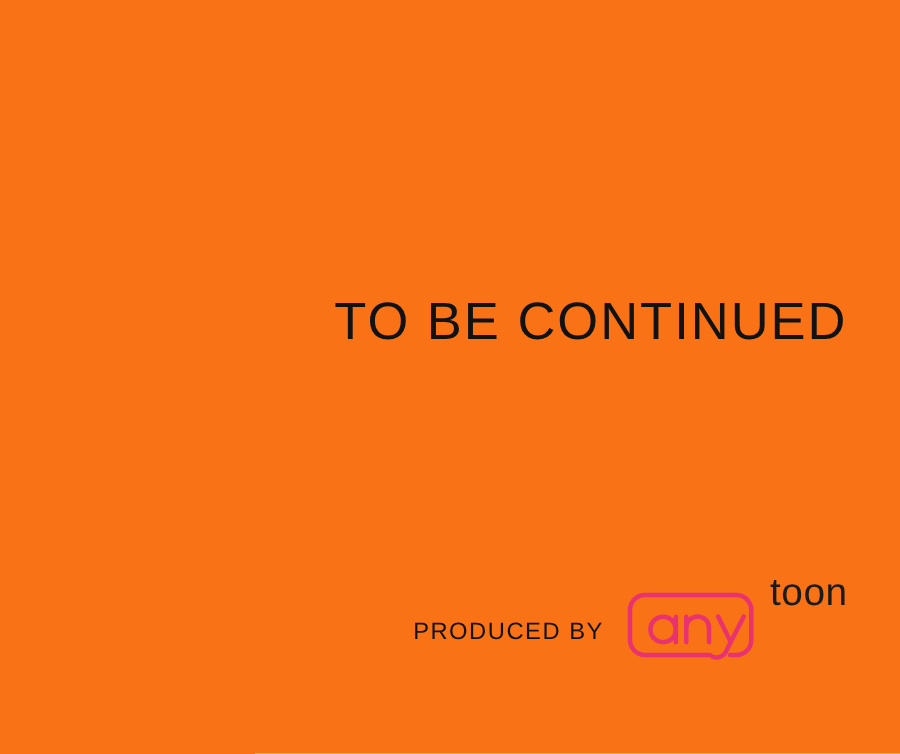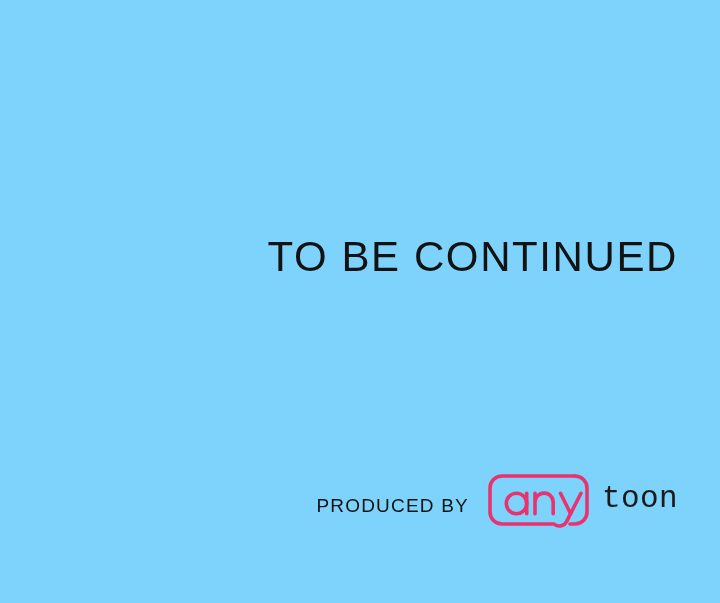--- a/index.html
+++ b/index.html
@@ -6,21 +6,21 @@
   html, body {
     margin: 0;
     padding: 0;
     background: #ffffff;
   }
 
   #page {
     position: relative;
     width: 720px;
     height: 603px;
-    background: #7dd3fc;
+    background: #f97316;
     overflow: hidden;
     font-family: "Liberation Sans", "DejaVu Sans", sans-serif;
     -webkit-font-smoothing: antialiased;
   }
 
   
   .headline {
     position: absolute;
     left: 0;
     right: 42px;
@@ -53,23 +53,22 @@
     letter-spacing: 1.2px;
     color: #121212;
     position: relative;
     bottom: 13px;
     margin-right: 17px;
   }
 
   
   .brand-lockup {
     display: flex;
-    align-items: flex-end;
+    align-items: flex-start;
     gap: 11px;
-    font-family: Liberation Mono, monospace;
   }
 
   .any-badge {
     position: relative;
     width: 105px;
     height: 56px;
     flex: 0 0 auto;
   }
 
   .any-badge svg {

